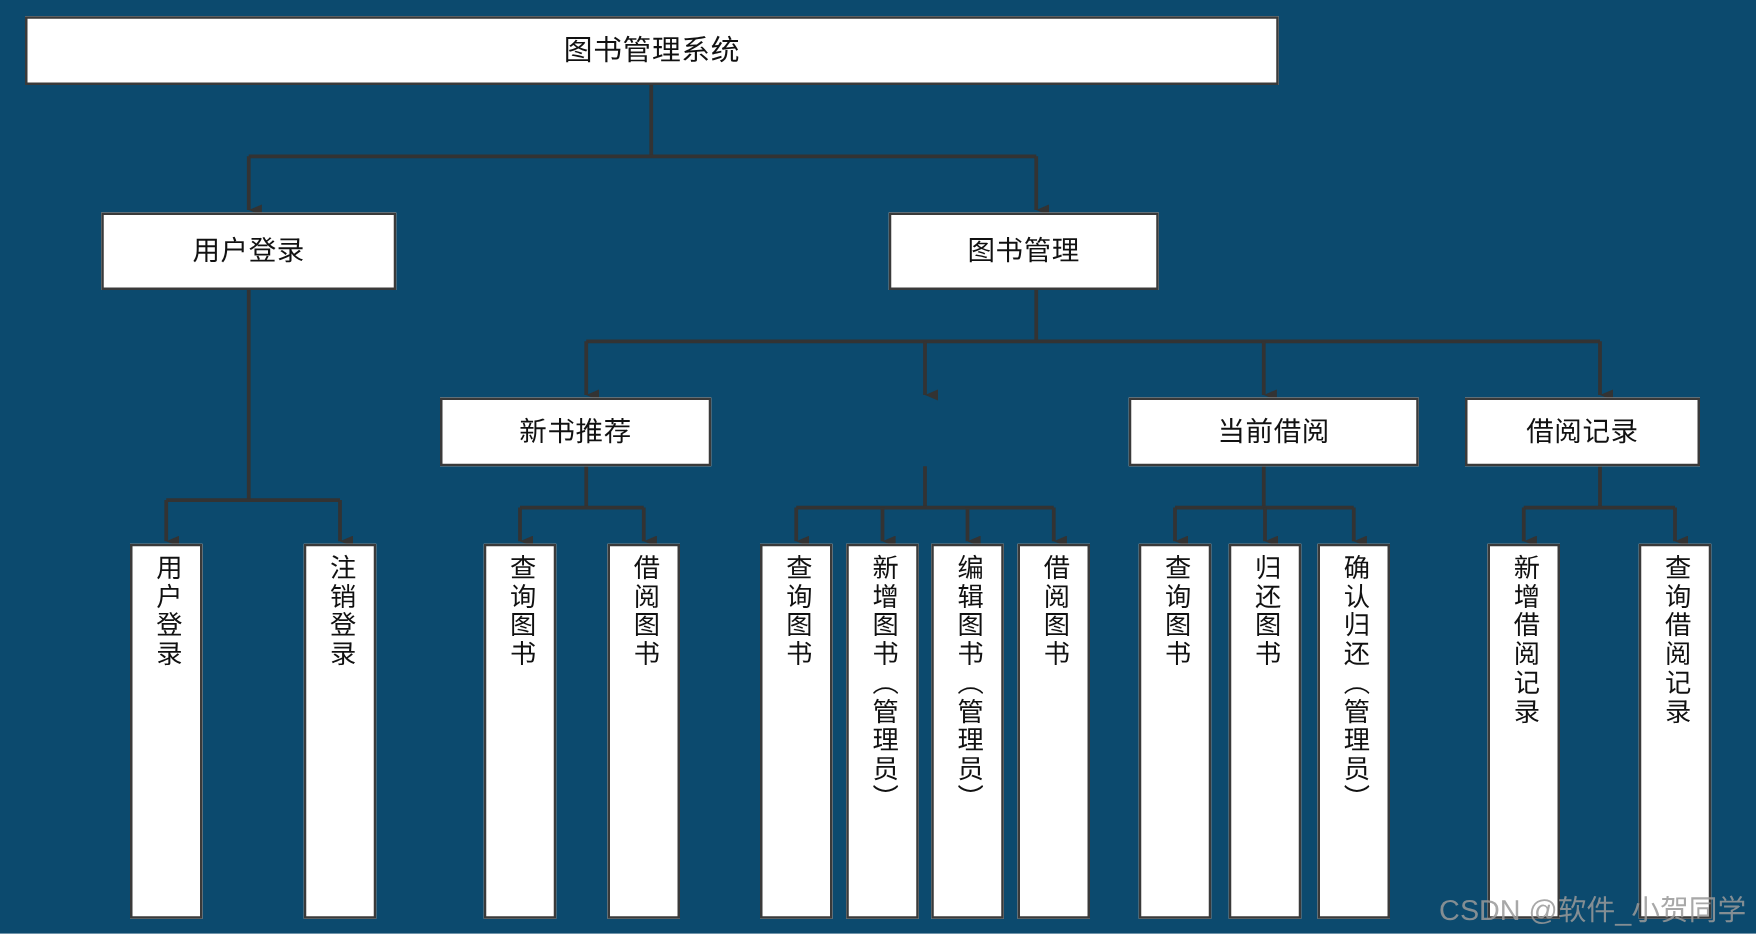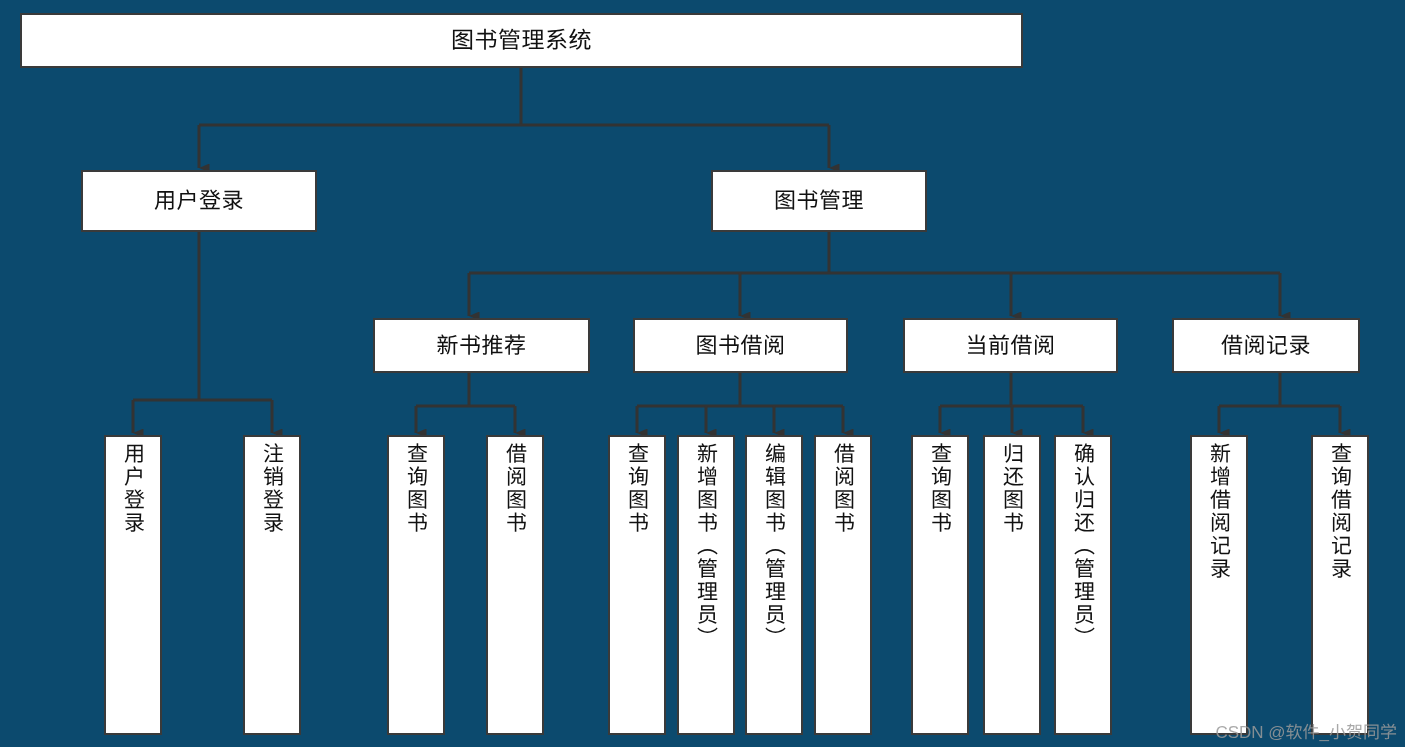--- a/index.html
+++ b/index.html
@@ -69,21 +69,21 @@
     letter-spacing: 2px;
     white-space: nowrap;
     max-height: 100%;
   }
   
   #watermark {
     position: absolute;
     right: 8px;
     bottom: 4px;
     z-index: 5;
-    font-size: 17px;
+    font-size: 23px;
     color: #9a9a9a;
     opacity: 0.85;
     white-space: nowrap;
     font-family: "Liberation Sans", "DejaVu Sans", sans-serif;
   }
 </style>
 </head>
 <body>
 
 <div id="diagram-root" style="background: #0c4a6e;">
@@ -142,27 +142,24 @@
     <span class="node-label" style="color: rgb(17, 17, 17);">图书管理系统</span>
   </div>
 
   <div class="node node-horizontal" id="node-user-login" style="left: 81px; top: 170px; width: 236px; height: 62px; border-color: rgb(58, 58, 58); background: rgb(255, 255, 255);">
     <span class="node-label" style="color: rgb(17, 17, 17);">用户登录</span>
   </div>
   <div class="node node-horizontal" id="node-book-manage" style="left: 711px; top: 170px; width: 216px; height: 62px; border-color: rgb(58, 58, 58); background: rgb(255, 255, 255);">
     <span class="node-label" style="color: rgb(17, 17, 17);">图书管理</span>
   </div>
 
-  <div class="node node-horizontal" id="node-new-book-recommend" style="left: 373px; top: 318px; width: 217px; height: 55px; border-color: rgb(58, 58, 58); background: rgb(255, 255, 255);">
+  <div class="node node-horizontal" id="node-new-book-recommend" style="left: 352px; top: 318px; width: 217px; height: 55px; border-color: rgb(58, 58, 58); background: rgb(255, 255, 255);">
     <span class="node-label" style="color: rgb(17, 17, 17);">新书推荐</span>
   </div>
-  <div class="node node-horizontal" id="node-book-borrow" style="left: 633px; top: 318px; width: 215px; height: 55px; border-color: rgb(58, 58, 58); background: rgb(255, 255, 255);">
-    <span class="node-label" style="color: rgb(17, 17, 17);">图书借阅</span>
-  </div>
-  <div class="node node-horizontal" id="node-current-borrow" style="left: 903px; top: 318px; width: 215px; height: 55px; border-color: rgb(58, 58, 58); background: rgb(255, 255, 255);">
+  <div class="node node-horizontal" id="node-current-borrow" style="left: 903px; top: 318px; width: 232px; height: 55px; border-color: rgb(58, 58, 58); background: rgb(255, 255, 255);">
     <span class="node-label" style="color: rgb(17, 17, 17);">当前借阅</span>
   </div>
   <div class="node node-horizontal" id="node-borrow-record" style="left: 1172px; top: 318px; width: 188px; height: 55px; border-color: rgb(58, 58, 58); background: rgb(255, 255, 255);">
     <span class="node-label" style="color: rgb(17, 17, 17);">借阅记录</span>
   </div>
 
   <div class="node node-vertical" style="left: 104px; top: 435px; width: 58px; height: 300px; border-color: rgb(58, 58, 58); background: rgb(255, 255, 255);">
     <span class="node-label" style="color: rgb(17, 17, 17);">用户登录</span>
   </div>
   <div class="node node-vertical" style="left: 243px; top: 435px; width: 58px; height: 300px; border-color: rgb(58, 58, 58); background: rgb(255, 255, 255);">

